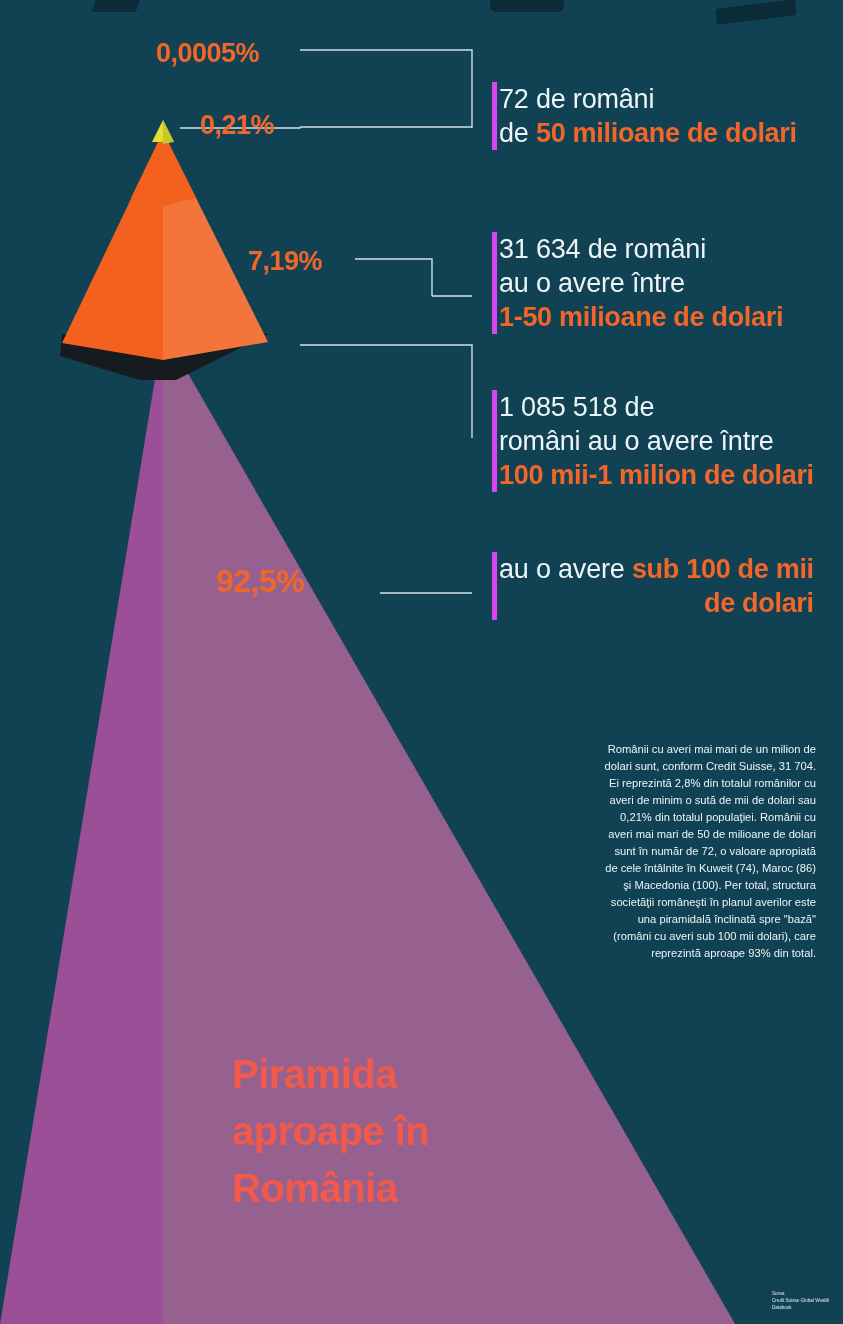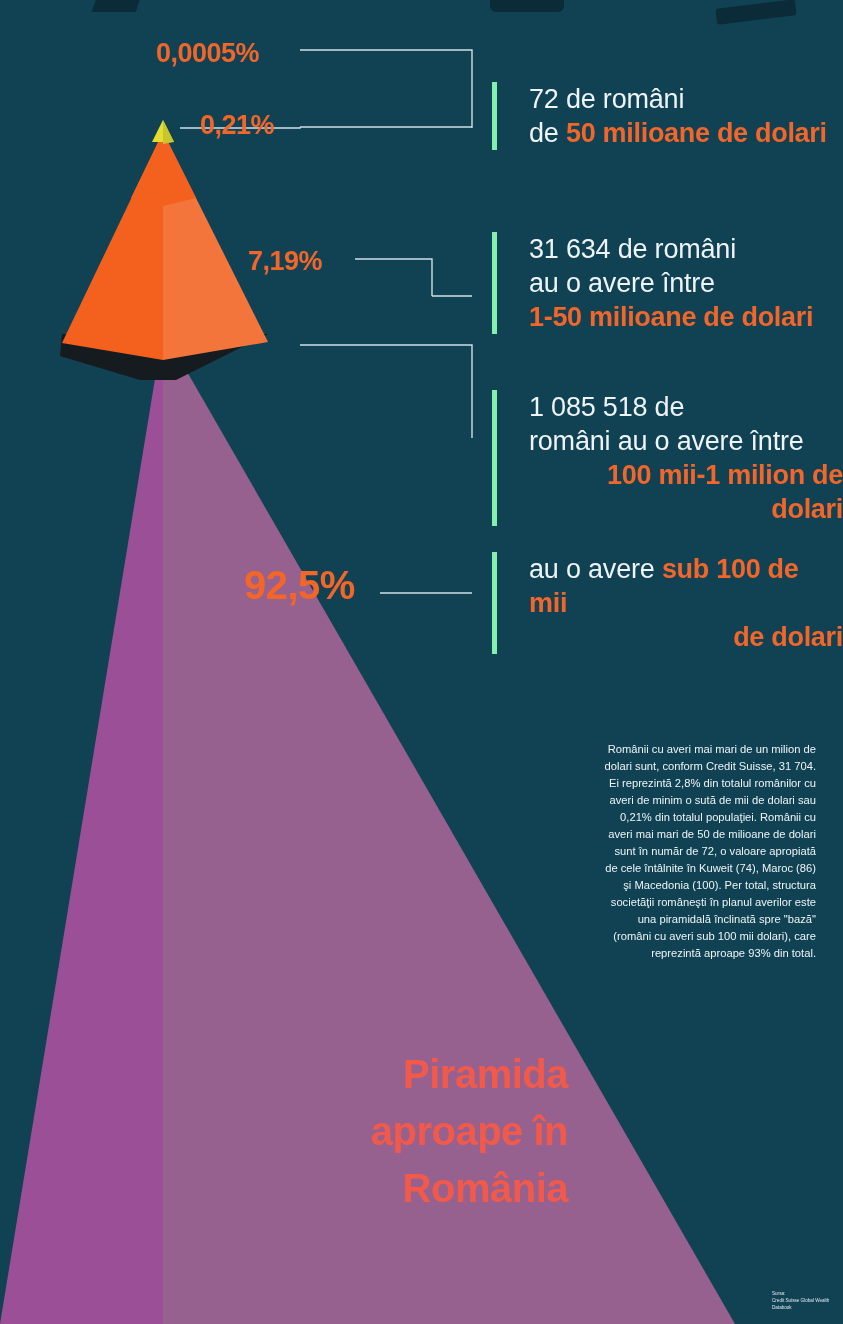--- a/index.html
+++ b/index.html
@@ -47,30 +47,30 @@
   .pct {
     position: absolute;
     color: #f2662a;
     font-weight: bold;
     letter-spacing: -0.5px;
     white-space: nowrap;
   }
   #pct-0005 { left: 156px; top: 38px;  font-size: 27px; }
   #pct-021  { left: 200px; top: 110px; font-size: 27px; }
   #pct-719  { left: 248px; top: 246px; font-size: 27px; }
-  #pct-925  { left: 216px; top: 563px; font-size: 40px; margin-left: 28px; }
+  #pct-925  { left: 216px; top: 563px; font-size: 32px; }
 
   
   .lines { position: absolute; left: 0; top: 0; width: 843px; height: 1324px; pointer-events: none; }
 
   
   .callout {
     position: absolute;
-    padding-left: 32px;
-    border-left: 5px solid #86efac;
+    padding-left: 2px;
+    border-left: 5px solid #d946ef;
     line-height: 1.26;
   }
   .callout .plain {
     font-size: 27px;
     color: #eef4f6;
     font-weight: normal;
     letter-spacing: -0.2px;
   }
   .callout .hl {
     font-size: 27px;
@@ -93,21 +93,21 @@
     line-height: 1.52;
     color: #eef4f6;
     text-align: right;
   }
 
   
   #title {
     position: absolute;
     left: 232px; top: 1046px;
     width: 336px;
-    text-align: right;
+    text-align: left;
     color: #f15a4a;
     font-size: 40px;
     font-weight: bold;
     line-height: 1.42;
     letter-spacing: -0.5px;
   }
 
   
   #source {
     position: absolute;

